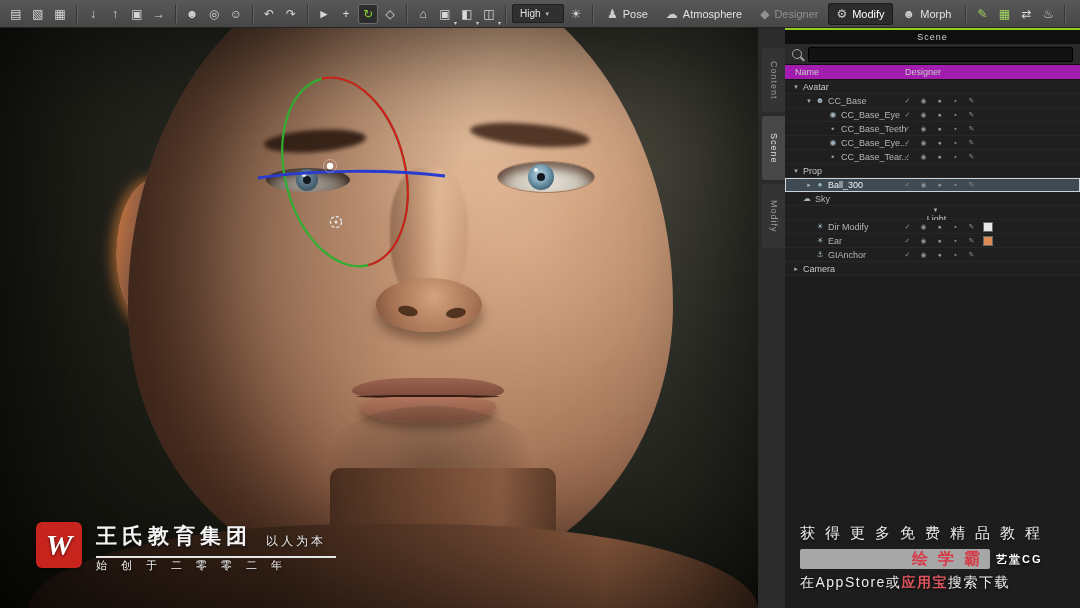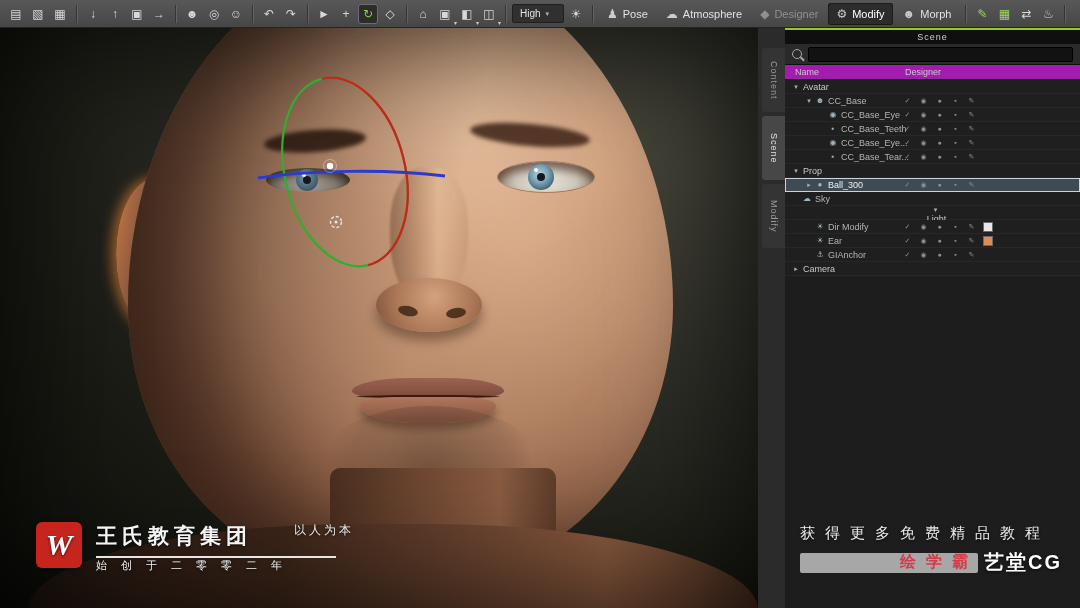--- a/index.html
+++ b/index.html
@@ -111,33 +111,33 @@
   .ci{font-size:7px;color:#8f8f8f;width:9px;text-align:center;}
   .swatch{width:8px;height:8px;border:1px solid #6a6a6a;flex:none;}
 
   
   .wm{position:absolute;left:36px;top:522px;display:flex;align-items:flex-start;gap:14px;z-index:30;
     text-shadow:0 1px 3px rgba(0,0,0,.7);}
   .logo{width:46px;height:46px;background:#c8241e;border-radius:6px;display:flex;align-items:center;justify-content:center;
     color:#fff;font-size:30px;font-weight:bold;font-style:italic;font-family:"Liberation Serif","DejaVu Serif",serif;flex:none;
     box-shadow:0 1px 4px rgba(0,0,0,.5);}
   .wm-right{display:flex;flex-direction:column;}
-  .wm-line1{display:flex;align-items:flex-start;gap:28px;}
+  .wm-line1{display:flex;align-items:flex-end;}
   .wm-company{color:#f4f4f4;font-size:21px;font-weight:bold;letter-spacing:5px;}
   .wm-tagline{color:#e8e8e8;font-size:12px;letter-spacing:3px;margin-left:14px;}
   .wm-rule{height:2px;background:#e6e6e6;width:240px;margin-top:6px;}
   .wm-slogan{color:#f2f2f2;font-size:11px;letter-spacing:14px;margin-top:0;}
 
   .promo{position:absolute;right:18px;top:524px;width:262px;z-index:30;text-shadow:0 1px 3px rgba(0,0,0,.7);}
   .promo-l1{color:#ececec;font-size:15px;letter-spacing:10px;white-space:nowrap;}
   .promo-l2{margin-top:6px;display:flex;align-items:center;}
   .promo-bar{width:190px;height:20px;background:#a7a7a7;border-radius:2px;display:flex;align-items:center;
     justify-content:flex-end;box-sizing:border-box;text-shadow:none;}
   .promo-brand{color:#d63a47;font-size:16px;font-weight:bold;letter-spacing:10px;white-space:nowrap;}
-  .promo-suffix{color:#fff;font-size:20px;font-weight:bold;letter-spacing:2px;margin-left:6px;white-space:nowrap;text-align:center;}
+  .promo-suffix{color:#fff;font-size:11px;font-weight:bold;letter-spacing:2px;margin-left:6px;white-space:nowrap;text-align:center;}
   .promo-l3{margin-top:5px;color:#ececec;font-size:14px;letter-spacing:1.5px;white-space:nowrap;}
   .promo-hl{color:#e05560;font-weight:bold;}
 </style>
 </head>
 <body>
 
 <div class="app">
 
   <div class="toolbar">
       <div class="tb-group">
@@ -434,15 +434,18 @@
   </div>
 
   <div class="promo">
     <div class="promo-l1">获得更多免费精品教程</div>
     <div class="promo-l2">
       <span class="promo-bar">
         <span class="promo-brand">绘学霸</span>
       </span>
       <span class="promo-suffix">艺堂CG</span>
     </div>
+    <div class="promo-l3">
+      <span>在AppStore或</span><span class="promo-hl">应用宝</span><span>搜索下载</span>
+    </div>
   </div>
 
 </div>
 
 </body></html>

